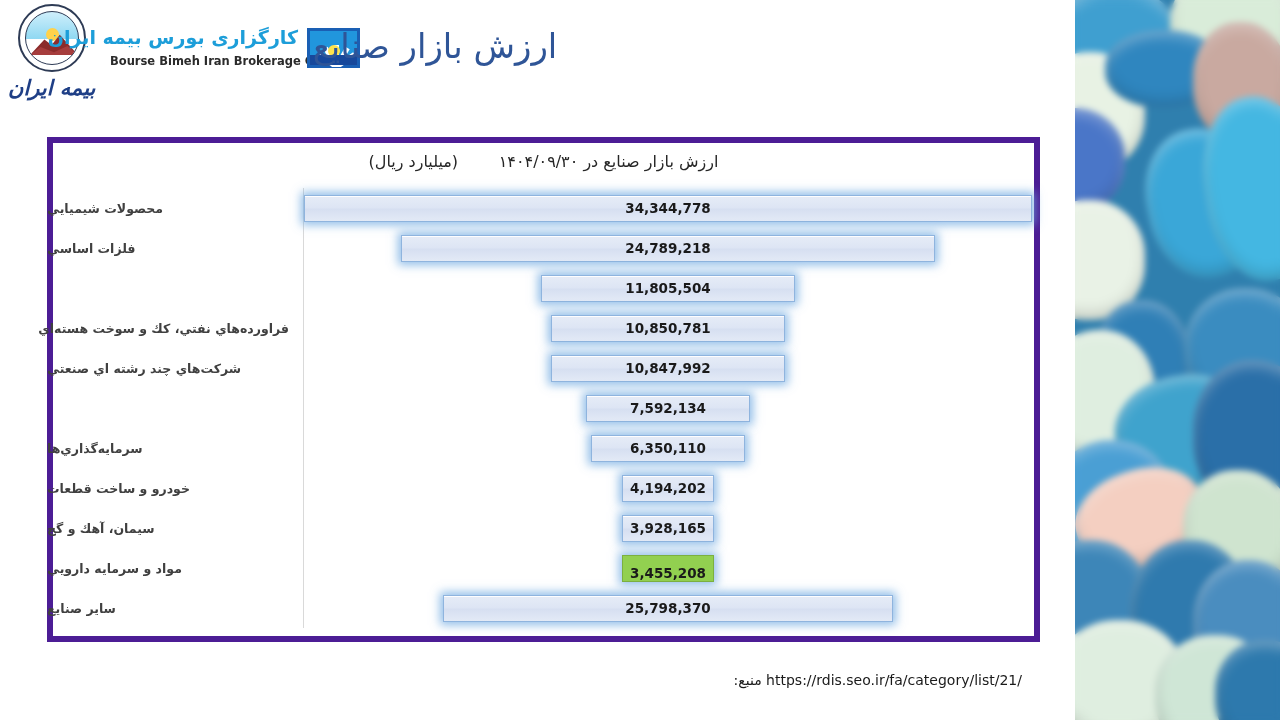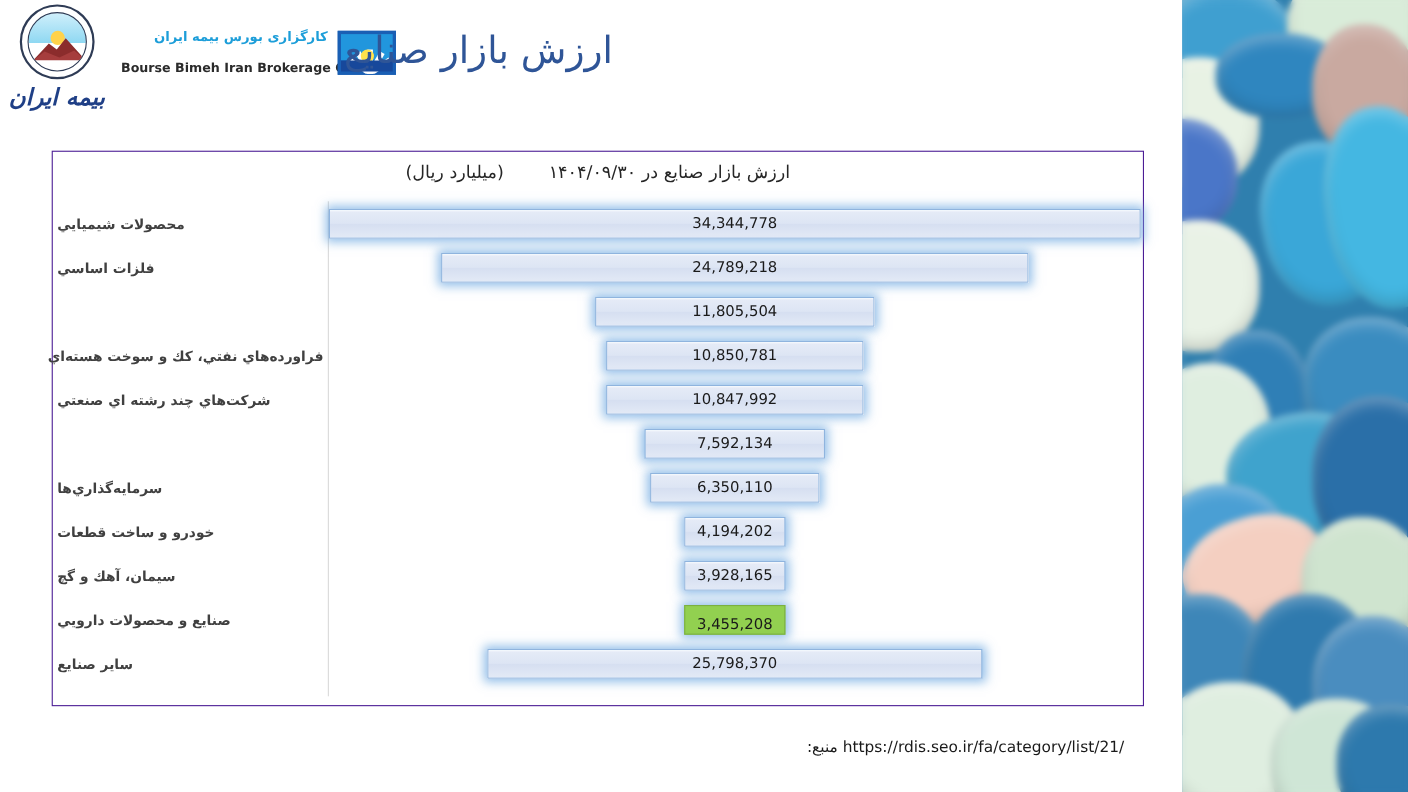--- a/index.html
+++ b/index.html
@@ -58,21 +58,21 @@
     text-align: left; color: #1f3f86;
     font-size: 21px; font-weight: bold; letter-spacing: -0.5px;
     direction: rtl;
     font-style: italic;
   }
 
   #logo-brokerage { position: absolute; left: 108px; top: 26px; width: 252px; height: 60px; }
   #logo-brokerage .fa-line {
     position: absolute; right: 62px; top: 0; width: 188px;
     text-align: right; direction: rtl;
-    color: #1d9ed9; font-size: 12px; font-weight: bold; white-space: nowrap;
+    color: #1d9ed9; font-size: 19px; font-weight: bold; white-space: nowrap;
   }
   #logo-brokerage .en-line {
     position: absolute; right: 62px; top: 28px; width: 188px;
     text-align: right; direction: ltr;
     color: #2b2b2b; font-size: 11.5px; font-weight: bold; white-space: nowrap;
   }
   #logo-brokerage .badge {
     position: absolute; right: 0; top: 2px; width: 53px; height: 40px;
     border: 1.5px solid #1a5fb4; box-sizing: border-box;
     background: #1a5fb4; overflow: hidden;
@@ -98,21 +98,21 @@
     position: absolute; right: 280px; top: 26px; width: 720px;
     text-align: center; direction: rtl;
     color: #2f5597; font-size: 34px; font-weight: normal;
     font-family: "DejaVu Sans", "Liberation Sans", sans-serif;
   }
 
   
   #chart-frame {
     position: absolute; left: 47px; top: 137px;
     width: 993px; height: 505px;
-    border: 1px solid #4c1d95;
+    border: 6px solid #4c1d95;
     background: #ffffff;
     box-sizing: border-box;
   }
   #chart-title {
     position: absolute; left: 0; top: 9px; width: 100%;
     text-align: center; direction: rtl;
     color: #262626; font-size: 16px; white-space: pre;
   }
 
   #plot {
@@ -145,21 +145,21 @@
     position: relative;
     height: 27px;
     background: linear-gradient(#e6ecf7 0%, #dde5f4 48%, #d6dff1 52%, #e3eaf6 100%);
     border: 1px solid #8fb4de;
     box-sizing: border-box;
     box-shadow: 0 0 9px 3px rgba(109,168,224,0.75),
                 inset 0 1px 0 rgba(255,255,255,0.9);
     display: flex; align-items: center; justify-content: center;
   }
   .bar .val {
-    color: #1a1a1a; font-size: 13.5px; font-weight: normal;
+    color: #1a1a1a; font-size: 13.5px; font-weight: bold;
     direction: ltr; white-space: nowrap;
     position: relative; z-index: 2;
   }
   .bar.highlight {
     background: #92d050;
     border: 1px solid #7cb03f;
     box-shadow: 0 0 9px 3px rgba(109,168,224,0.75);
   }
 
   
@@ -289,21 +289,21 @@
           </div>
           <div class="row">
             <div class="cat-label">سيمان، آهك و گچ</div>
             <div class="bar-area">
               <div class="bar" style="width: 92px;">
                 <span class="val">3,928,165</span>
               </div>
             </div>
           </div>
           <div class="row">
-            <div class="cat-label">صنایع و محصولات دارويي</div>
+            <div class="cat-label">مواد و سرمايه دارويي</div>
             <div class="bar-area">
               <div class="bar highlight" style="width: 92px; align-items: flex-end;">
                 <span class="val">3,455,208</span>
               </div>
             </div>
           </div>
           <div class="row">
             <div class="cat-label">ساير صنايع</div>
             <div class="bar-area">
               <div class="bar" style="width: 450px;">

